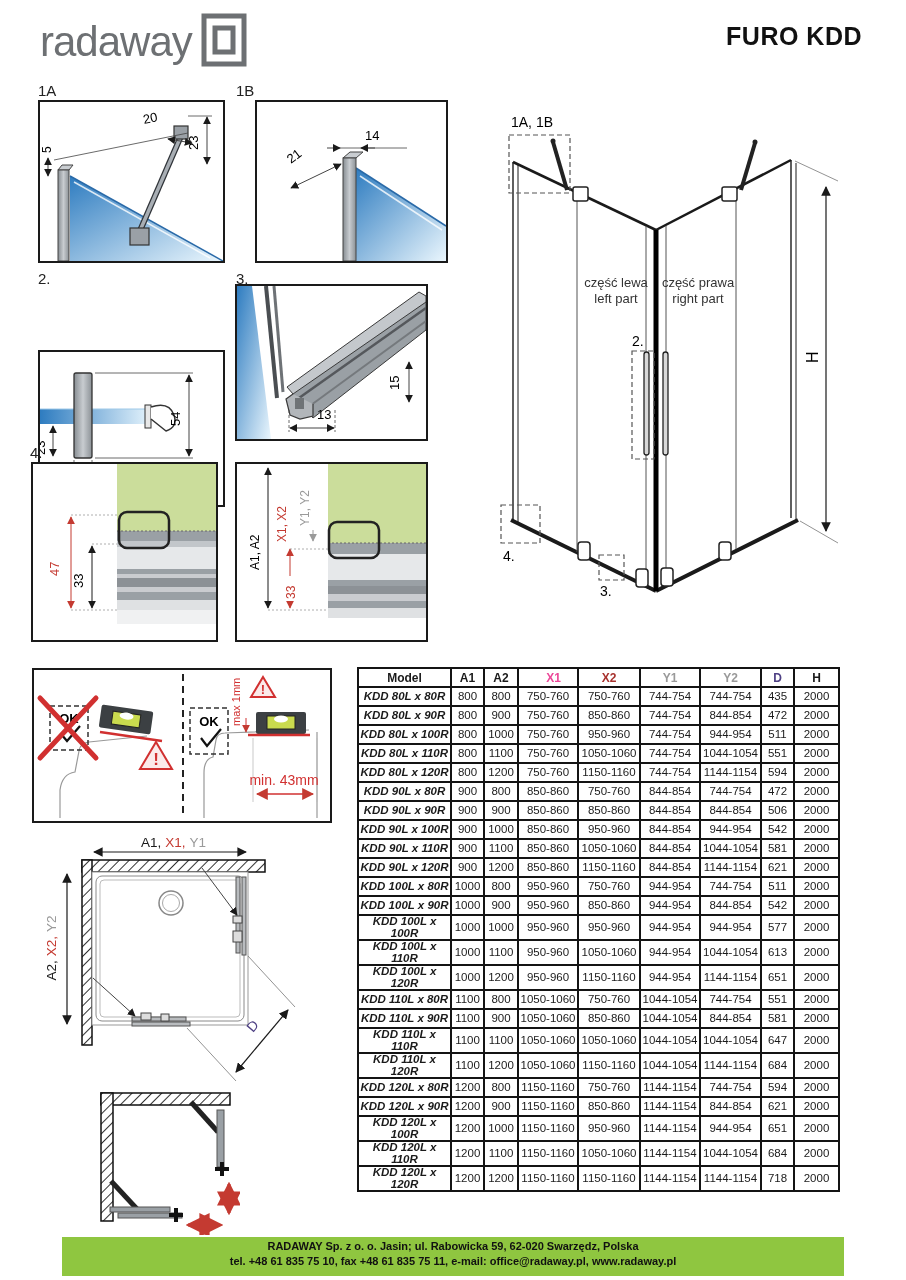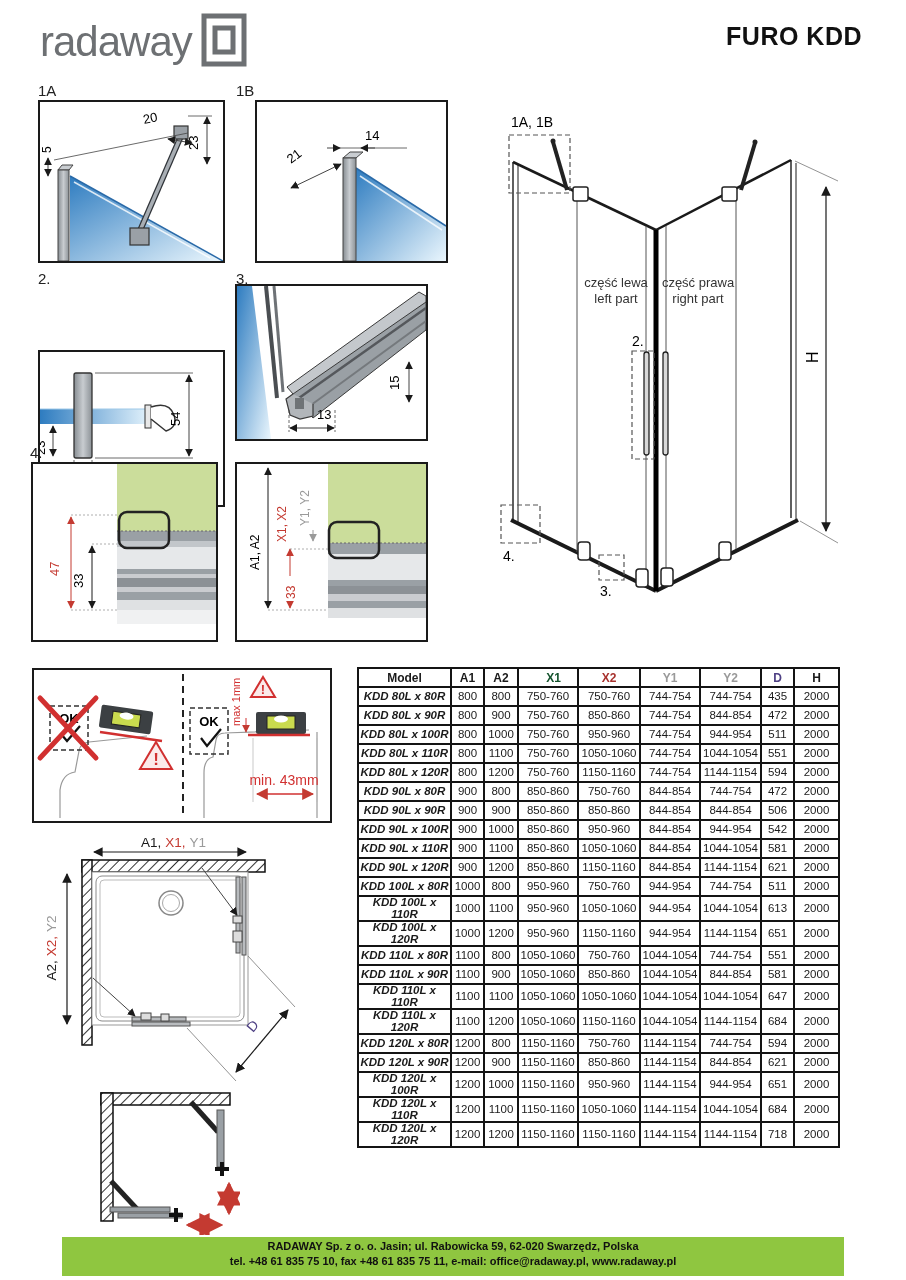--- a/index.html
+++ b/index.html
@@ -349,21 +349,21 @@
           <col style="width:60px">
           <col style="width:61px">
           <col style="width:33px">
           <col style="width:45px">
       </colgroup>
       <thead>
           <tr id="specHead">
             <th style="color: rgb(26, 26, 26);">Model</th>
             <th style="color: rgb(26, 26, 26);">A1</th>
             <th style="color: rgb(26, 26, 26);">A2</th>
-            <th style="color: #14532d; padding-left: 11px;">X1</th>
+            <th style="color: #ec4899; padding-left: 11px;">X1</th>
             <th style="color: rgb(168, 50, 46);">X2</th>
             <th style="color: rgb(154, 154, 154);">Y1</th>
             <th style="color: rgb(154, 154, 154);">Y2</th>
             <th style="color: rgb(78, 64, 132);">D</th>
             <th style="color: rgb(26, 26, 26);">H</th>
           </tr>
         </thead>
       <tbody id="specBody">
           <tr>
             <td class="model">KDD 80L x 80R</td>
@@ -480,20 +480,42 @@
             <td>1000</td>
             <td>800</td>
             <td>950-960</td>
             <td>750-760</td>
             <td>944-954</td>
             <td>744-754</td>
             <td>511</td>
             <td>2000</td>
           </tr>
           <tr>
+            <td class="model">KDD 100L x 90R</td>
+            <td>1000</td>
+            <td>900</td>
+            <td>950-960</td>
+            <td>850-860</td>
+            <td>944-954</td>
+            <td>844-854</td>
+            <td>542</td>
+            <td>2000</td>
+          </tr>
+          <tr>
+            <td class="model">KDD 100L x 100R</td>
+            <td>1000</td>
+            <td>1000</td>
+            <td>950-960</td>
+            <td>950-960</td>
+            <td>944-954</td>
+            <td>944-954</td>
+            <td>577</td>
+            <td>2000</td>
+          </tr>
+          <tr>
             <td class="model">KDD 100L x 110R</td>
             <td>1000</td>
             <td>1100</td>
             <td>950-960</td>
             <td>1050-1060</td>
             <td>944-954</td>
             <td>1044-1054</td>
             <td>613</td>
             <td>2000</td>
           </tr>

